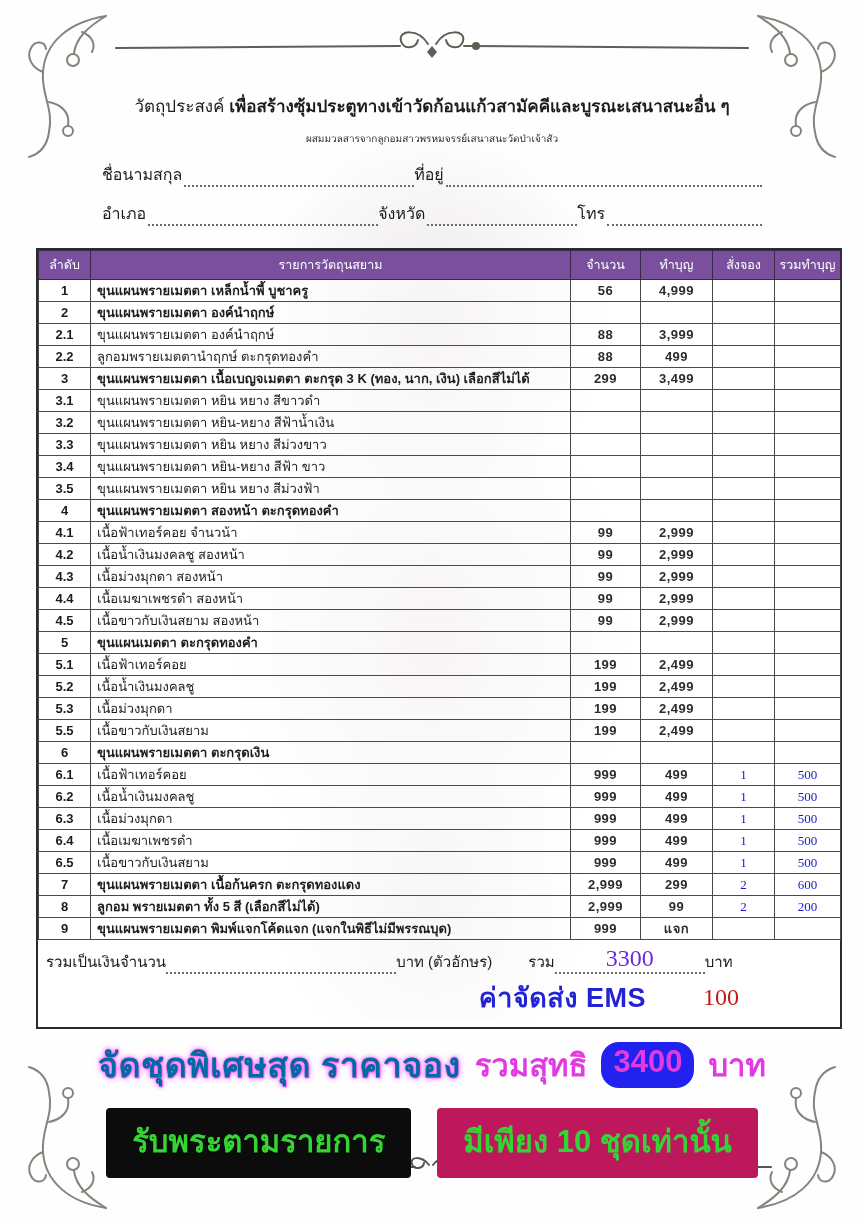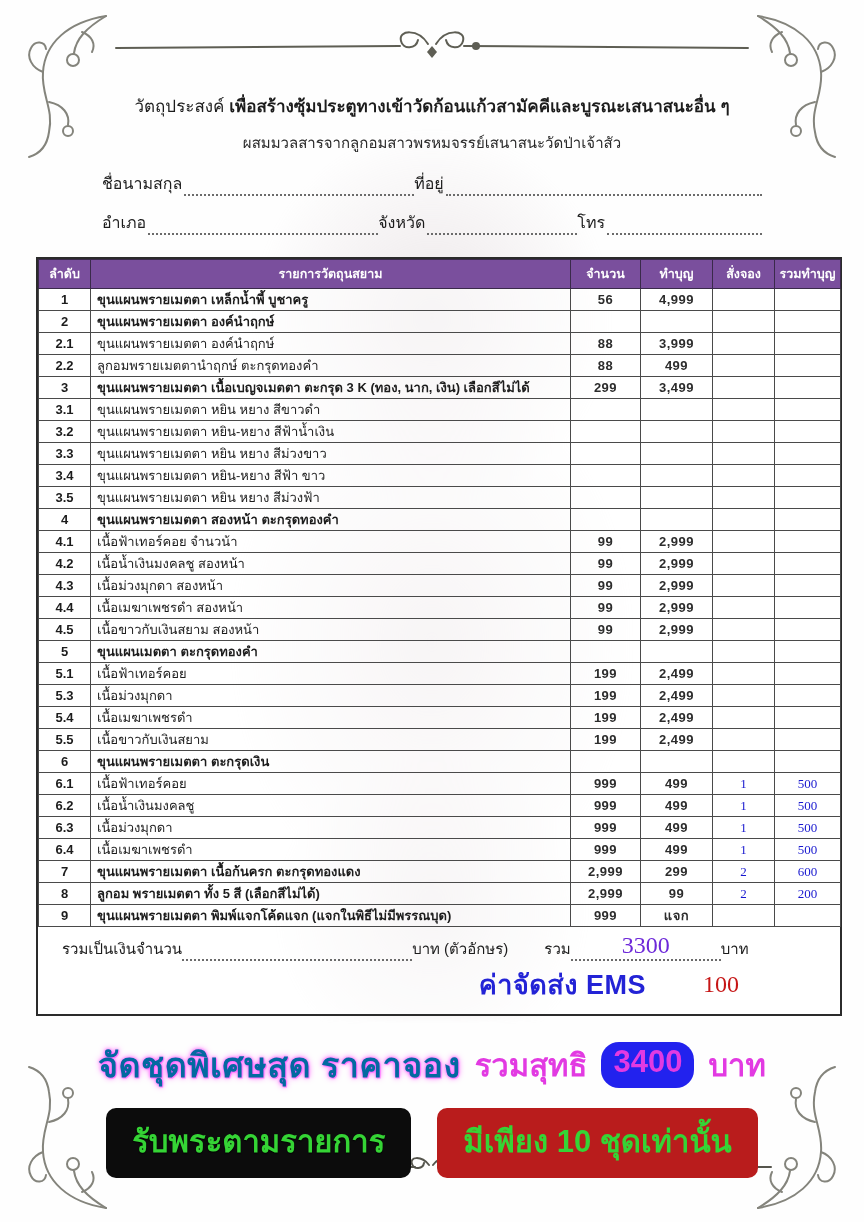--- a/index.html
+++ b/index.html
@@ -27,49 +27,49 @@
   .corner.bl{left:18px;bottom:8px;transform:scaleY(-1);}
   .corner.br{right:18px;bottom:8px;transform:scale(-1,-1);}
   .top-divider{position:absolute;left:112px;top:22px;width:640px;z-index:1;}
   .bottom-divider{position:absolute;left:115px;top:1155px;width:660px;z-index:1;}
   
   .hdr{ text-align:center; padding-top:78px; }
   .hdr .title{font-size:23px;font-weight:bold;letter-spacing:.2px;}
   .hdr .purpose{font-size:17px;margin-top:14px;}
   .hdr .purpose .lbl{font-weight:normal;}
   .hdr .purpose .txt{font-weight:bold;}
-  .hdr .materials{font-size:15px;margin-top:12px;color:#2a2a2a;}
+  .hdr .materials{font-size:10px;margin-top:12px;color:#2a2a2a;}
   
   .formlines{width:660px;margin:16px auto 0 auto;font-size:16px;}
   .fline{display:flex;align-items:flex-end;margin-top:14px;}
   .fline .lab{white-space:nowrap;padding-right:2px;}
   .dots{flex:1;border-bottom:2px dotted #6b6b6b;height:16px;position:relative;}
   .dots.fix230{flex:0 0 230px;}
   .dots.fix150{flex:0 0 150px;}
   
   .sheet-box{width:802px;margin:22px 0 0 36px;border:2px solid #2b2b2b;background:rgba(255,255,255,.55);}
   table.amu{border-collapse:collapse;width:100%;table-layout:fixed;}
   table.amu th{
-    background:#7a4f9d;color:#fff;font-size:12.5px;font-weight:bold;
+    background:#7a4f9d;color:#fff;font-size:12.5px;font-weight:normal;
     border:1px solid #3a2a4a;height:26px;padding:1px 2px;
   }
   table.amu td{
     border:1px solid #4a4a4a;height:21px;font-size:13px;padding:0 6px;
     overflow:hidden;white-space:nowrap;
   }
   table.amu tr.bold td.c-desc, table.amu tr.bold td.c-no{font-weight:bold;}
   td.c-no{text-align:center;font-weight:bold;}
   td.c-desc{text-align:left;}
   td.c-qty,td.c-merit{text-align:center;font-weight:bold;color:#2c2c2c;letter-spacing:.5px;}
   td.c-order,td.c-total{text-align:center;}
   .hand{font-family:"Liberation Serif","DejaVu Serif",serif;color:#1717cf;font-size:17px;}
   col.w-no{width:52px;} col.w-desc{width:480px;} col.w-qty{width:70px;}
   col.w-merit{width:72px;} col.w-order{width:62px;} col.w-total{width:66px;}
   
-  .summary{padding:10px 14px 8px 24px;}
+  .summary{padding:10px 14px 8px 8px;}
   .sum-line{display:flex;align-items:flex-end;font-size:15px;}
   .sum-line .dots{height:14px;}
   .sum-line .amount-host{position:relative;}
   .sum-amount{
     position:absolute;left:50%;transform:translateX(-50%);bottom:2px;
     font-family:"Liberation Serif","DejaVu Serif",serif;color:#6d28d9;font-size:24px;line-height:1;
   }
   .gap{flex:0 0 36px;}
   .ship-line{display:flex;align-items:center;justify-content:flex-end;margin-top:2px;padding-right:30px;}
   .ems{color:#2323d6;font-size:27px;font-weight:bold;letter-spacing:.5px;}
@@ -88,23 +88,23 @@
   }
   .promo-net{font-size:31px;color:#e23ae2;font-weight:bold;}
   .promo-pill-blue{
     background:#2222ee;border-radius:18px;padding:2px 12px 8px 12px;
     font-size:31px;color:#e23ae2;font-weight:bold;
   }
   .pill-row{
     position:absolute;left:0;top:1108px;width:864px;z-index:3;
     display:flex;align-items:center;justify-content:center;gap:26px;
   }
-  .pill{border-radius:10px;padding:8px 26px 12px 26px;font-size:31px;font-weight:bold;color:#35d435;}
+  .pill{border-radius:4px;padding:8px 26px 12px 26px;font-size:31px;font-weight:bold;color:#35d435;}
   .pill.black{background:#0c0c0c;text-shadow:0 1px 1px #000;}
-  .pill.red{background:#b91c1c;}
+  .pill.red{background:#be185d;}
   .strokes{stroke:#84847c;fill:none;stroke-width:2;stroke-linecap:round;}
 </style>
 </head>
 <body>
 
 <div class="watermark"></div>
 
 <div class="corner tl">
   <svg width="92" height="150" viewBox="0 0 92 150">
     <g class="strokes">
@@ -368,30 +368,30 @@
           </tr>
           <tr>
             <td class="c-no">5.1</td>
             <td class="c-desc">เนื้อฟ้าเทอร์คอย</td>
             <td class="c-qty">199</td>
             <td class="c-merit">2,499</td>
             <td class="c-order hand"></td>
             <td class="c-total hand"></td>
           </tr>
           <tr>
+            <td class="c-no">5.2</td>
+            <td class="c-desc">เนื้อน้ำเงินมงคลชู</td>
+            <td class="c-qty">199</td>
+            <td class="c-merit">2,499</td>
+            <td class="c-order hand"></td>
+            <td class="c-total hand"></td>
+          </tr>
+          <tr>
             <td class="c-no">5.3</td>
             <td class="c-desc">เนื้อม่วงมุกดา</td>
-            <td class="c-qty">199</td>
-            <td class="c-merit">2,499</td>
-            <td class="c-order hand"></td>
-            <td class="c-total hand"></td>
-          </tr>
-          <tr>
-            <td class="c-no">5.4</td>
-            <td class="c-desc">เนื้อเมฆาเพชรดำ</td>
             <td class="c-qty">199</td>
             <td class="c-merit">2,499</td>
             <td class="c-order hand"></td>
             <td class="c-total hand"></td>
           </tr>
           <tr>
             <td class="c-no">5.5</td>
             <td class="c-desc">เนื้อขาวกับเงินสยาม</td>
             <td class="c-qty">199</td>
             <td class="c-merit">2,499</td>
@@ -426,20 +426,28 @@
             <td class="c-no">6.3</td>
             <td class="c-desc">เนื้อม่วงมุกดา</td>
             <td class="c-qty">999</td>
             <td class="c-merit">499</td>
             <td class="c-order hand">1</td>
             <td class="c-total hand">500</td>
           </tr>
           <tr>
             <td class="c-no">6.4</td>
             <td class="c-desc">เนื้อเมฆาเพชรดำ</td>
+            <td class="c-qty">999</td>
+            <td class="c-merit">499</td>
+            <td class="c-order hand">1</td>
+            <td class="c-total hand">500</td>
+          </tr>
+          <tr>
+            <td class="c-no">6.5</td>
+            <td class="c-desc">เนื้อขาวกับเงินสยาม</td>
             <td class="c-qty">999</td>
             <td class="c-merit">499</td>
             <td class="c-order hand">1</td>
             <td class="c-total hand">500</td>
           </tr>
           <tr class="bold">
             <td class="c-no">7</td>
             <td class="c-desc">ขุนแผนพรายเมตตา เนื้อก้นครก ตะกรุดทองแดง</td>
             <td class="c-qty">2,999</td>
             <td class="c-merit">299</td>

